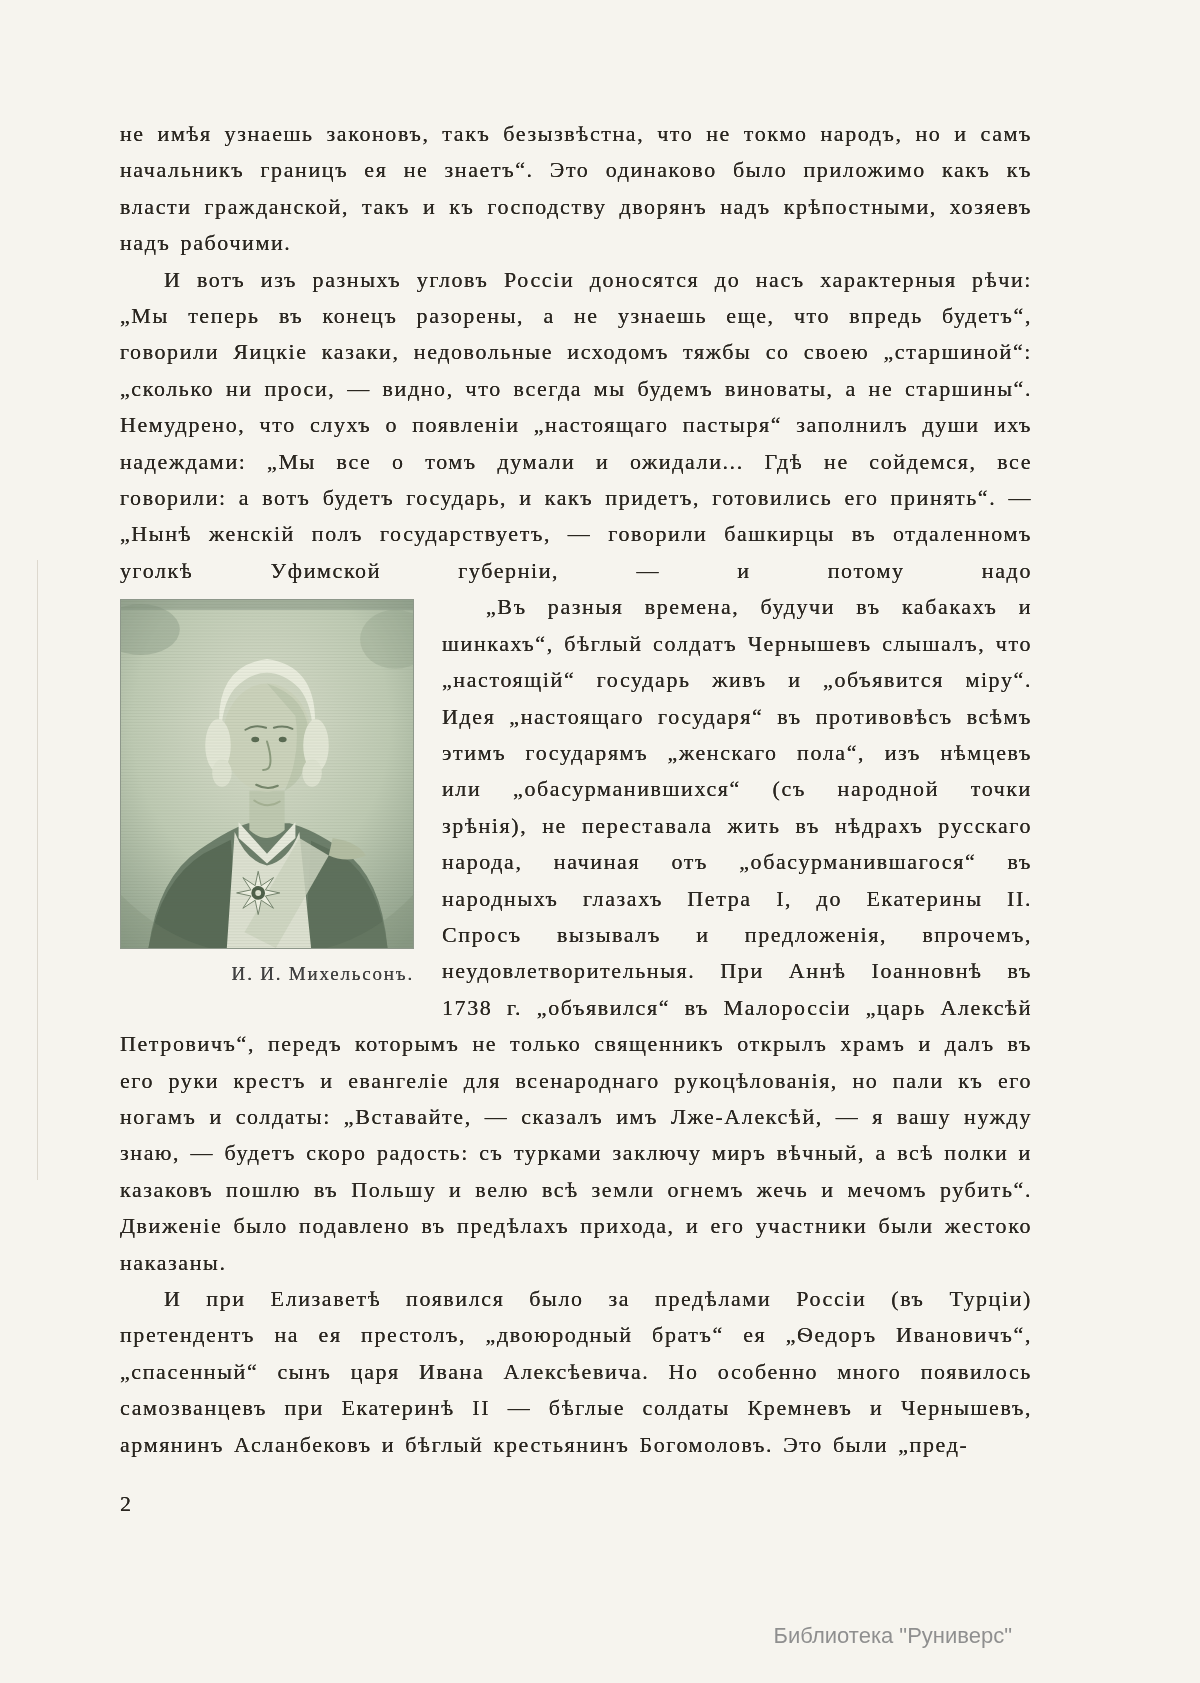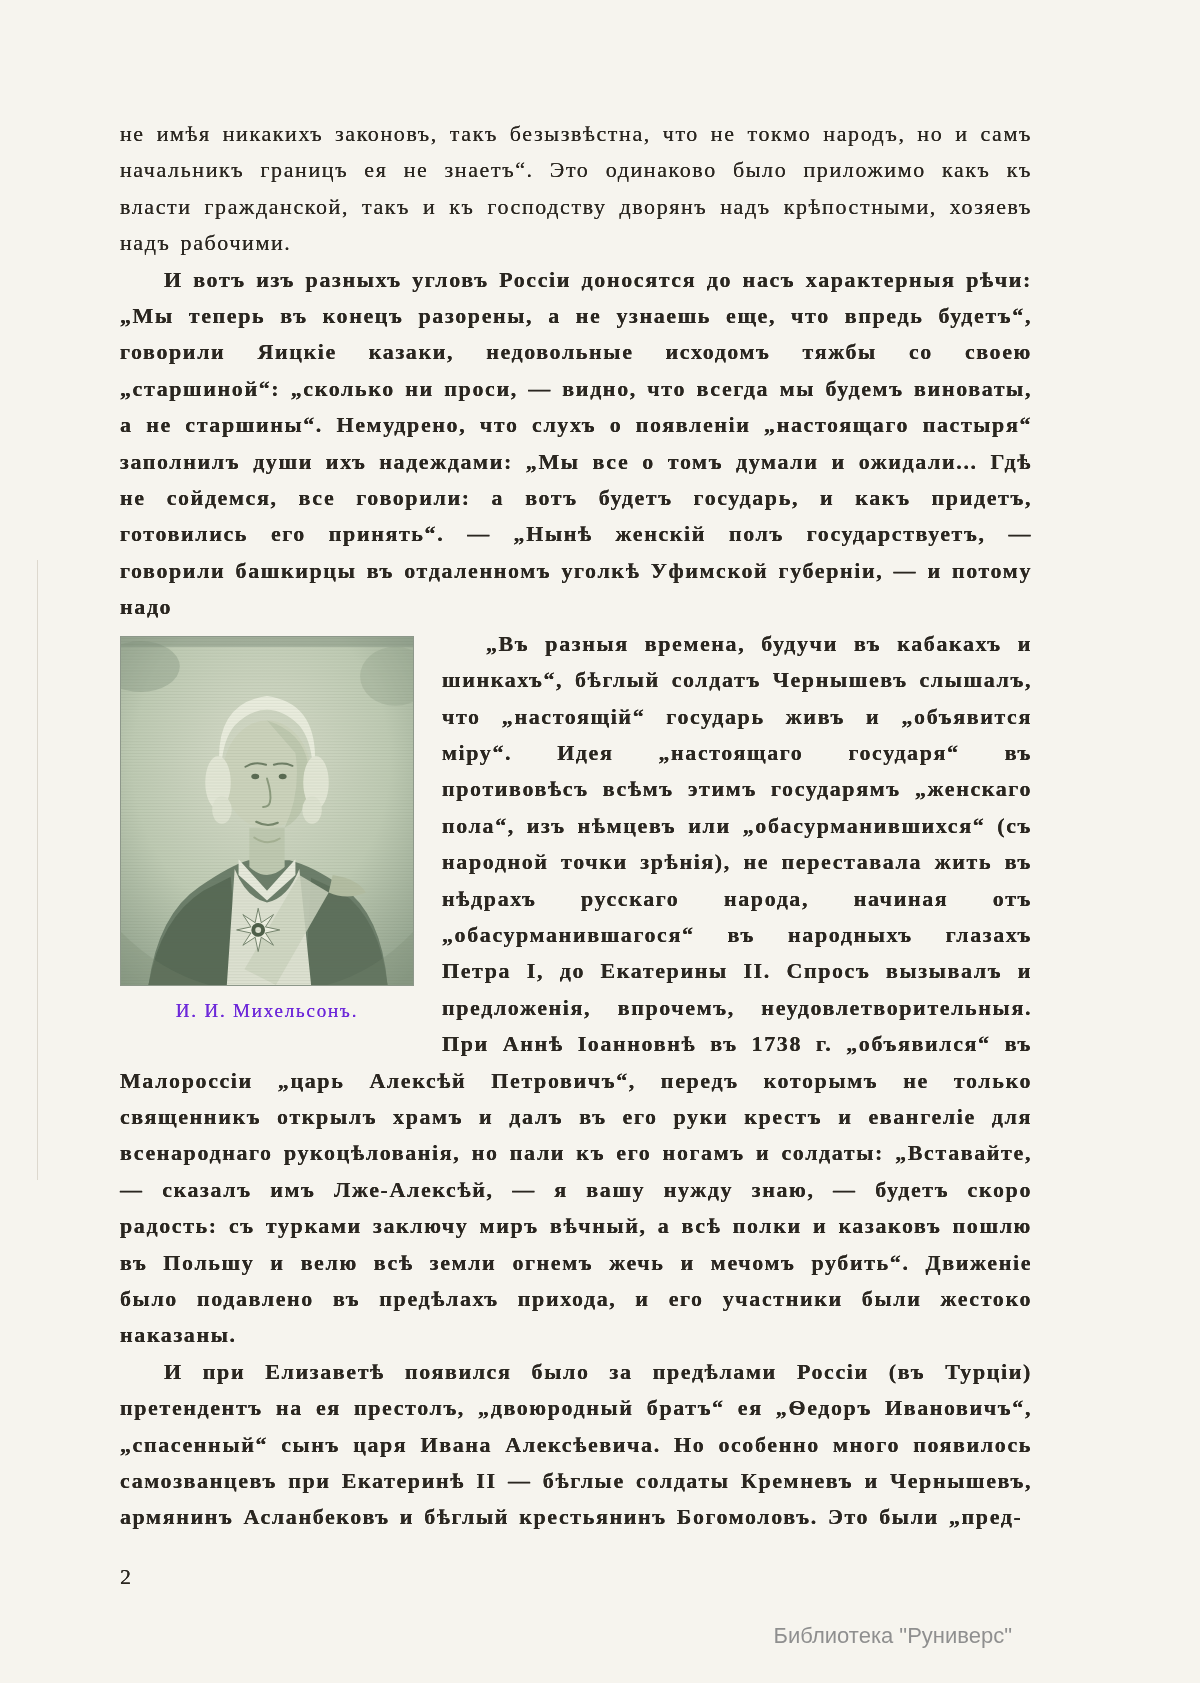--- a/index.html
+++ b/index.html
@@ -18,43 +18,43 @@
   }
   .para {
     margin: 0;
     font-size: 22px;
     line-height: 36.4px;
     text-align: justify;
     letter-spacing: 1.6px;
     word-spacing: 3px;
     text-shadow: 0 0 0.4px currentColor;
   }
-  .indent { text-indent: 44px; font-weight: bold; }
+  .indent { text-indent: 44px; }
   .just-all { text-align-last: justify; -moz-text-align-last: justify; }
 
   figure.portrait {
     float: left;
     width: 294px;
     margin: 10px 28px 12px 0;
     padding: 0;
   }
   .portrait-img {
     width: 294px; height: 350px;
     border: 1px solid #8d978a;
     box-sizing: border-box;
     background: #c2ccb6;
     overflow: hidden;
   }
   .portrait-img svg { display: block; }
   figcaption {
-    text-align: center;
+    text-align: right;
     font-size: 19px;
     letter-spacing: 1.8px;
     margin-top: 14px;
-    color: #6d28d9;
+    color: #404040;
     text-shadow: 0 0 0.4px currentColor;
   }
   .page-number {
     margin-top: 28px;
     font-size: 22px;
     text-shadow: 0 0 0.4px currentColor;
   }
   .watermark {
     position: absolute;
     right: 188px; bottom: 34px;
@@ -69,21 +69,21 @@
     background: #ddd8ce;
   }
 </style>
 </head>
 <body>
 
 <div class="page-edge-line"></div>
 
 <div class="page">
 
-  <p class="para">не имѣя никакихъ законовъ, такъ безызвѣстна, что не токмо народъ, но и самъ начальникъ границъ ея не знаетъ“. Это одинаково было приложимо какъ къ власти гражданской, такъ и къ господству дворянъ надъ крѣпостными, хозяевъ надъ рабочими.</p>
+  <p class="para">не имѣя узнаешь законовъ, такъ безызвѣстна, что не токмо народъ, но и самъ начальникъ границъ ея не знаетъ“. Это одинаково было приложимо какъ къ власти гражданской, такъ и къ господству дворянъ надъ крѣпостными, хозяевъ надъ рабочими.</p>
 
   <p class="para indent just-all">И вотъ изъ разныхъ угловъ Россіи доносятся до насъ характерныя рѣчи: „Мы теперь въ конецъ разорены, а не узнаешь еще, что впредь будетъ“, говорили Яицкіе казаки, недовольные исходомъ тяжбы со своею „старшиной“: „сколько ни проси, — видно, что всегда мы будемъ виноваты, а не старшины“. Немудрено, что слухъ о появленіи „настоящаго пастыря“ заполнилъ души ихъ надеждами: „Мы все о томъ думали и ожидали... Гдѣ не сойдемся, все говорили: а вотъ будетъ государь, и какъ придетъ, готовились его принять“. — „Нынѣ женскій полъ государствуетъ, — говорили башкирцы въ отдаленномъ уголкѣ Уфимской губерніи, — и потому надо</p>
 
   <figure class="portrait">
     <div class="portrait-img">
       <svg viewBox="0 0 298 354" width="292" height="348" preserveAspectRatio="none" xmlns="http://www.w3.org/2000/svg">
         <defs>
           <radialGradient id="pgbg" cx="48%" cy="36%" r="80%">
             <stop offset="0%" stop-color="#d6dbc9"></stop>
             <stop offset="55%" stop-color="#becab3"></stop>

